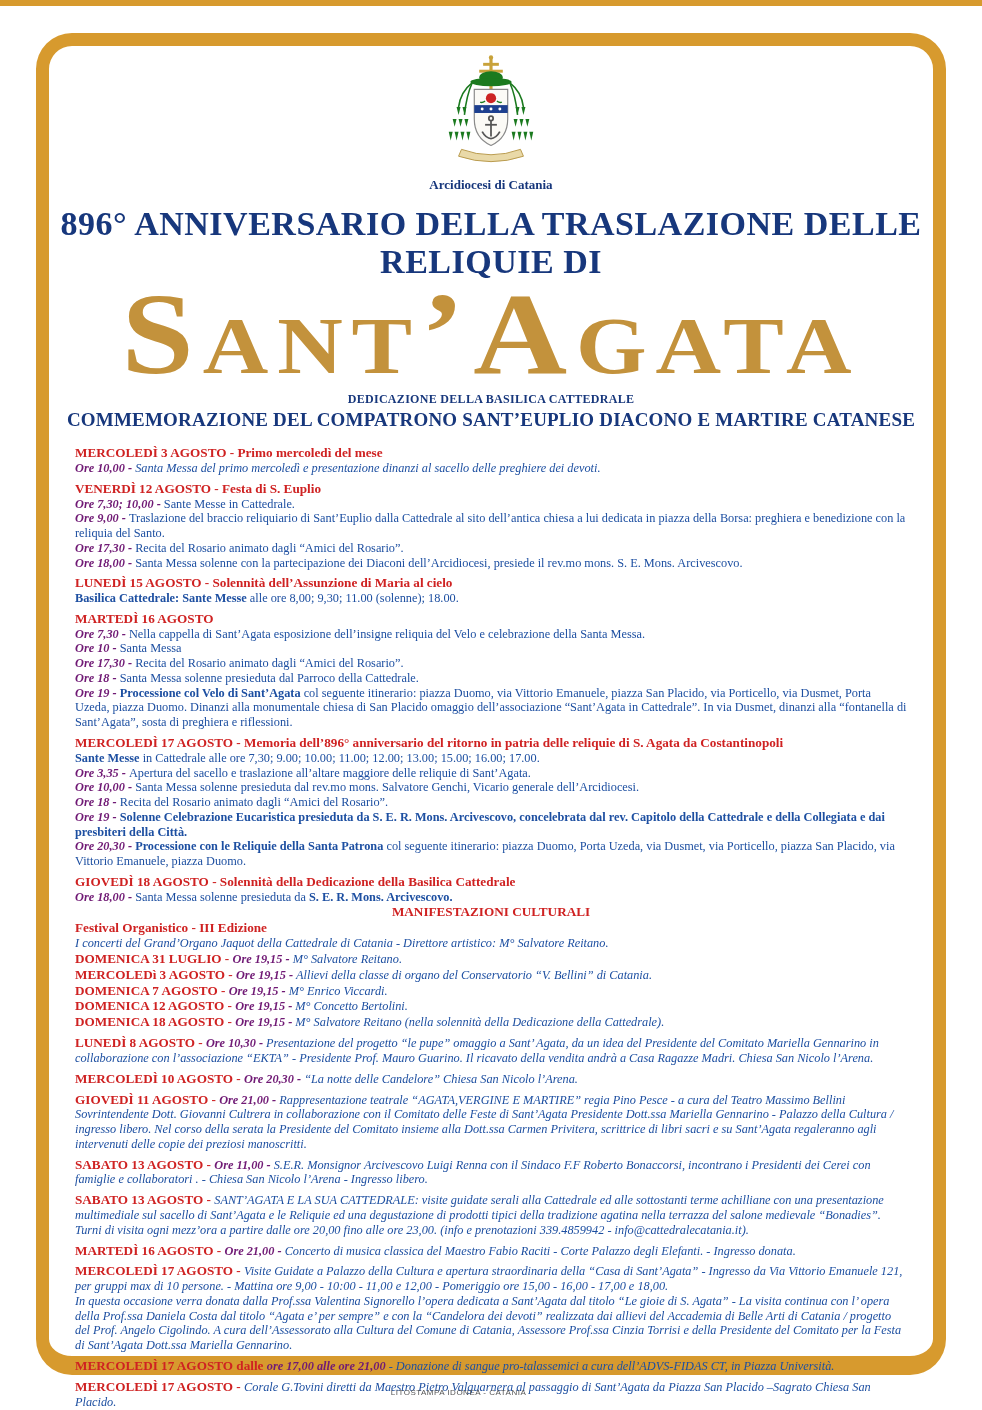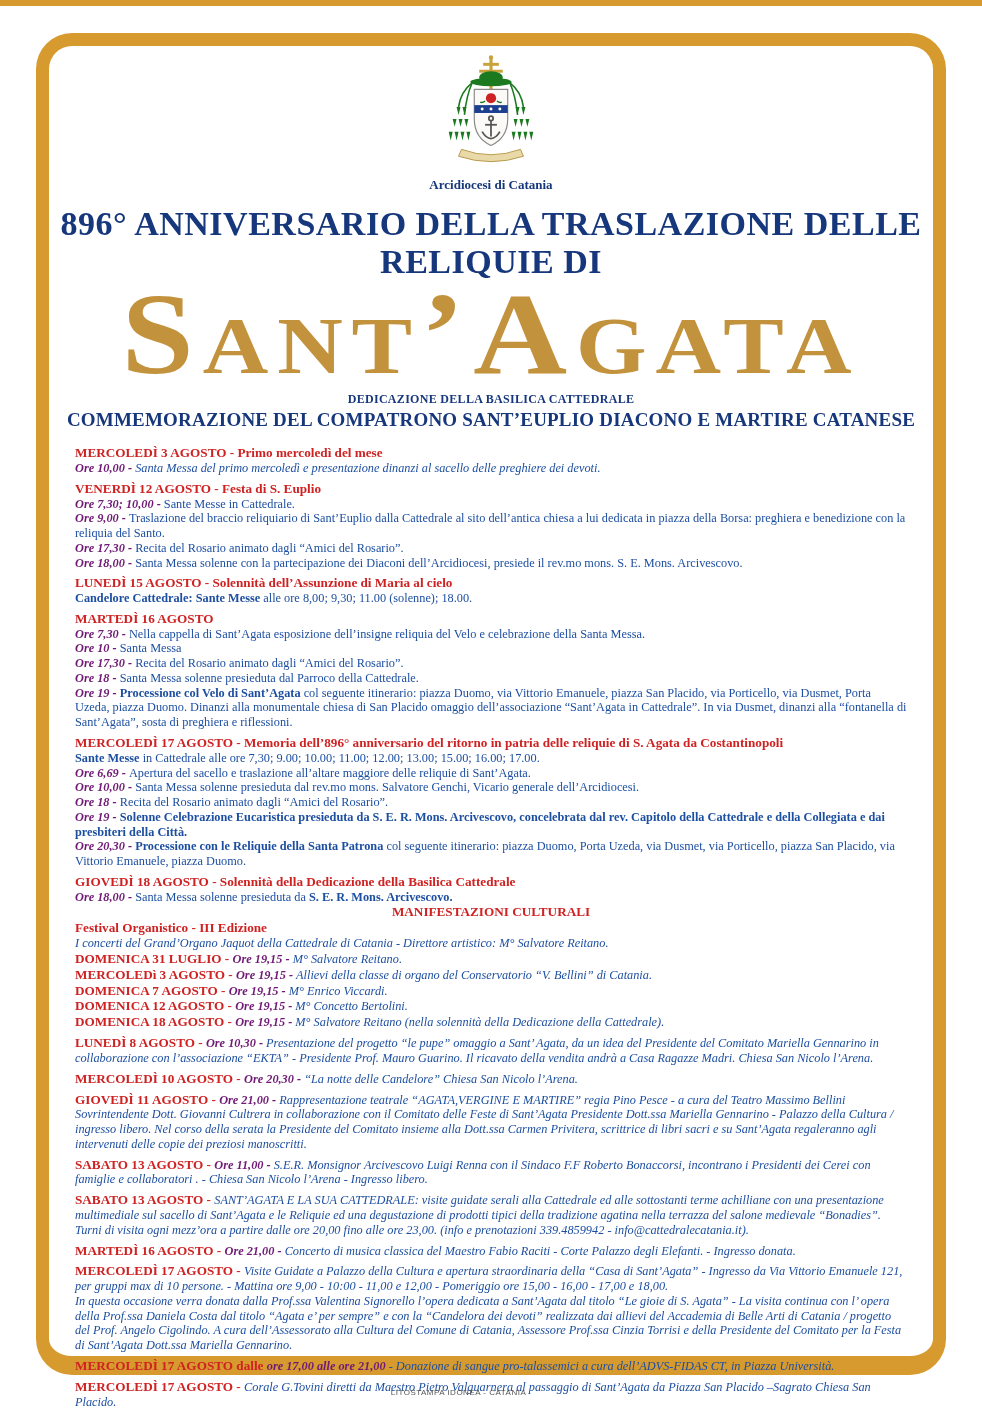--- a/index.html
+++ b/index.html
@@ -121,30 +121,30 @@
 
   <div class="lines" id="lines">
       <p class="line"><span class="s-h">MERCOLEDÌ 3 AGOSTO - Primo mercoledì del mese</span></p>
       <p class="line"><span class="s-ore">Ore 10,00 - </span><span class="s-i">Santa Messa del primo mercoledì e presentazione dinanzi al sacello delle preghiere dei devoti.</span></p>
       <p class="line mt"><span class="s-h">VENERDÌ 12 AGOSTO - Festa di S. Euplio</span></p>
       <p class="line"><span class="s-ore">Ore 7,30; 10,00 - </span><span class="s-r">Sante Messe in Cattedrale.</span></p>
       <p class="line"><span class="s-ore">Ore 9,00 - </span><span class="s-r">Traslazione del braccio reliquiario di Sant’Euplio dalla Cattedrale al sito dell’antica chiesa a lui dedicata in piazza della Borsa: preghiera e benedizione con la reliquia del Santo.</span></p>
       <p class="line"><span class="s-ore">Ore 17,30 - </span><span class="s-r">Recita del Rosario animato dagli “Amici del Rosario”.</span></p>
       <p class="line"><span class="s-ore">Ore 18,00 - </span><span class="s-r">Santa Messa solenne con la partecipazione dei Diaconi dell’Arcidiocesi, presiede il rev.mo mons. S. E. Mons. Arcivescovo.</span></p>
       <p class="line mt"><span class="s-h">LUNEDÌ 15 AGOSTO - Solennità dell’Assunzione di Maria al cielo</span></p>
-      <p class="line"><span class="s-b">Candelore Cattedrale: Sante Messe </span><span class="s-r">alle ore 8,00; 9,30; 11.00 (solenne); 18.00.</span></p>
+      <p class="line"><span class="s-b">Basilica Cattedrale: Sante Messe </span><span class="s-r">alle ore 8,00; 9,30; 11.00 (solenne); 18.00.</span></p>
       <p class="line mt"><span class="s-h">MARTEDÌ 16 AGOSTO</span></p>
       <p class="line"><span class="s-ore">Ore 7,30 - </span><span class="s-r">Nella cappella di Sant’Agata esposizione dell’insigne reliquia del Velo e celebrazione della Santa Messa.</span></p>
       <p class="line"><span class="s-ore">Ore 10 - </span><span class="s-r">Santa Messa</span></p>
       <p class="line"><span class="s-ore">Ore 17,30 - </span><span class="s-r">Recita del Rosario animato dagli “Amici del Rosario”.</span></p>
       <p class="line"><span class="s-ore">Ore 18 - </span><span class="s-r">Santa Messa solenne presieduta dal Parroco della Cattedrale.</span></p>
       <p class="line"><span class="s-ore">Ore 19 - </span><span class="s-b">Processione col Velo di Sant’Agata </span><span class="s-r">col seguente itinerario: piazza Duomo, via Vittorio Emanuele, piazza San Placido, via Porticello, via Dusmet, Porta Uzeda, piazza Duomo. Dinanzi alla monumentale chiesa di San Placido omaggio dell’associazione “Sant’Agata in Cattedrale”. In via Dusmet, dinanzi alla “fontanella di Sant’Agata”, sosta di preghiera e riflessioni.</span></p>
       <p class="line mt"><span class="s-h">MERCOLEDÌ 17 AGOSTO - Memoria dell’896° anniversario del ritorno in patria delle reliquie di S. Agata da Costantinopoli</span></p>
       <p class="line"><span class="s-b">Sante Messe </span><span class="s-r">in Cattedrale alle ore 7,30; 9.00; 10.00; 11.00; 12.00; 13.00; 15.00; 16.00; 17.00.</span></p>
-      <p class="line"><span class="s-ore">Ore 6,69 - </span><span class="s-r">Apertura del sacello e traslazione all’altare maggiore delle reliquie di Sant’Agata.</span></p>
+      <p class="line"><span class="s-ore">Ore 3,35 - </span><span class="s-r">Apertura del sacello e traslazione all’altare maggiore delle reliquie di Sant’Agata.</span></p>
       <p class="line"><span class="s-ore">Ore 10,00 - </span><span class="s-r">Santa Messa solenne presieduta dal rev.mo mons. Salvatore Genchi, Vicario generale dell’Arcidiocesi.</span></p>
       <p class="line"><span class="s-ore">Ore 18 - </span><span class="s-r">Recita del Rosario animato dagli “Amici del Rosario”.</span></p>
       <p class="line"><span class="s-ore">Ore 19 - </span><span class="s-b">Solenne Celebrazione Eucaristica presieduta da S. E. R. Mons. Arcivescovo, concelebrata dal rev. Capitolo della Cattedrale e della Collegiata e dai presbiteri della Città.</span></p>
       <p class="line"><span class="s-ore">Ore 20,30 - </span><span class="s-b">Processione con le Reliquie della Santa Patrona </span><span class="s-r">col seguente itinerario: piazza Duomo, Porta Uzeda, via Dusmet, via Porticello, piazza San Placido, via Vittorio Emanuele, piazza Duomo.</span></p>
       <p class="line mt"><span class="s-h">GIOVEDÌ 18 AGOSTO - Solennità della Dedicazione della Basilica Cattedrale</span></p>
       <p class="line"><span class="s-ore">Ore 18,00 - </span><span class="s-r">Santa Messa solenne presieduta da </span><span class="s-b">S. E. R. Mons. Arcivescovo.</span></p>
       <p class="line center"><span class="s-h">MANIFESTAZIONI CULTURALI</span></p>
       <p class="line"><span class="s-h">Festival Organistico - III Edizione</span></p>
       <p class="line"><span class="s-i">I concerti del Grand’Organo Jaquot della Cattedrale di Catania - Direttore artistico: M° Salvatore Reitano.</span></p>
       <p class="line"><span class="s-h">DOMENICA 31 LUGLIO - </span><span class="s-ore">Ore 19,15 - </span><span class="s-i">M° Salvatore Reitano.</span></p>

